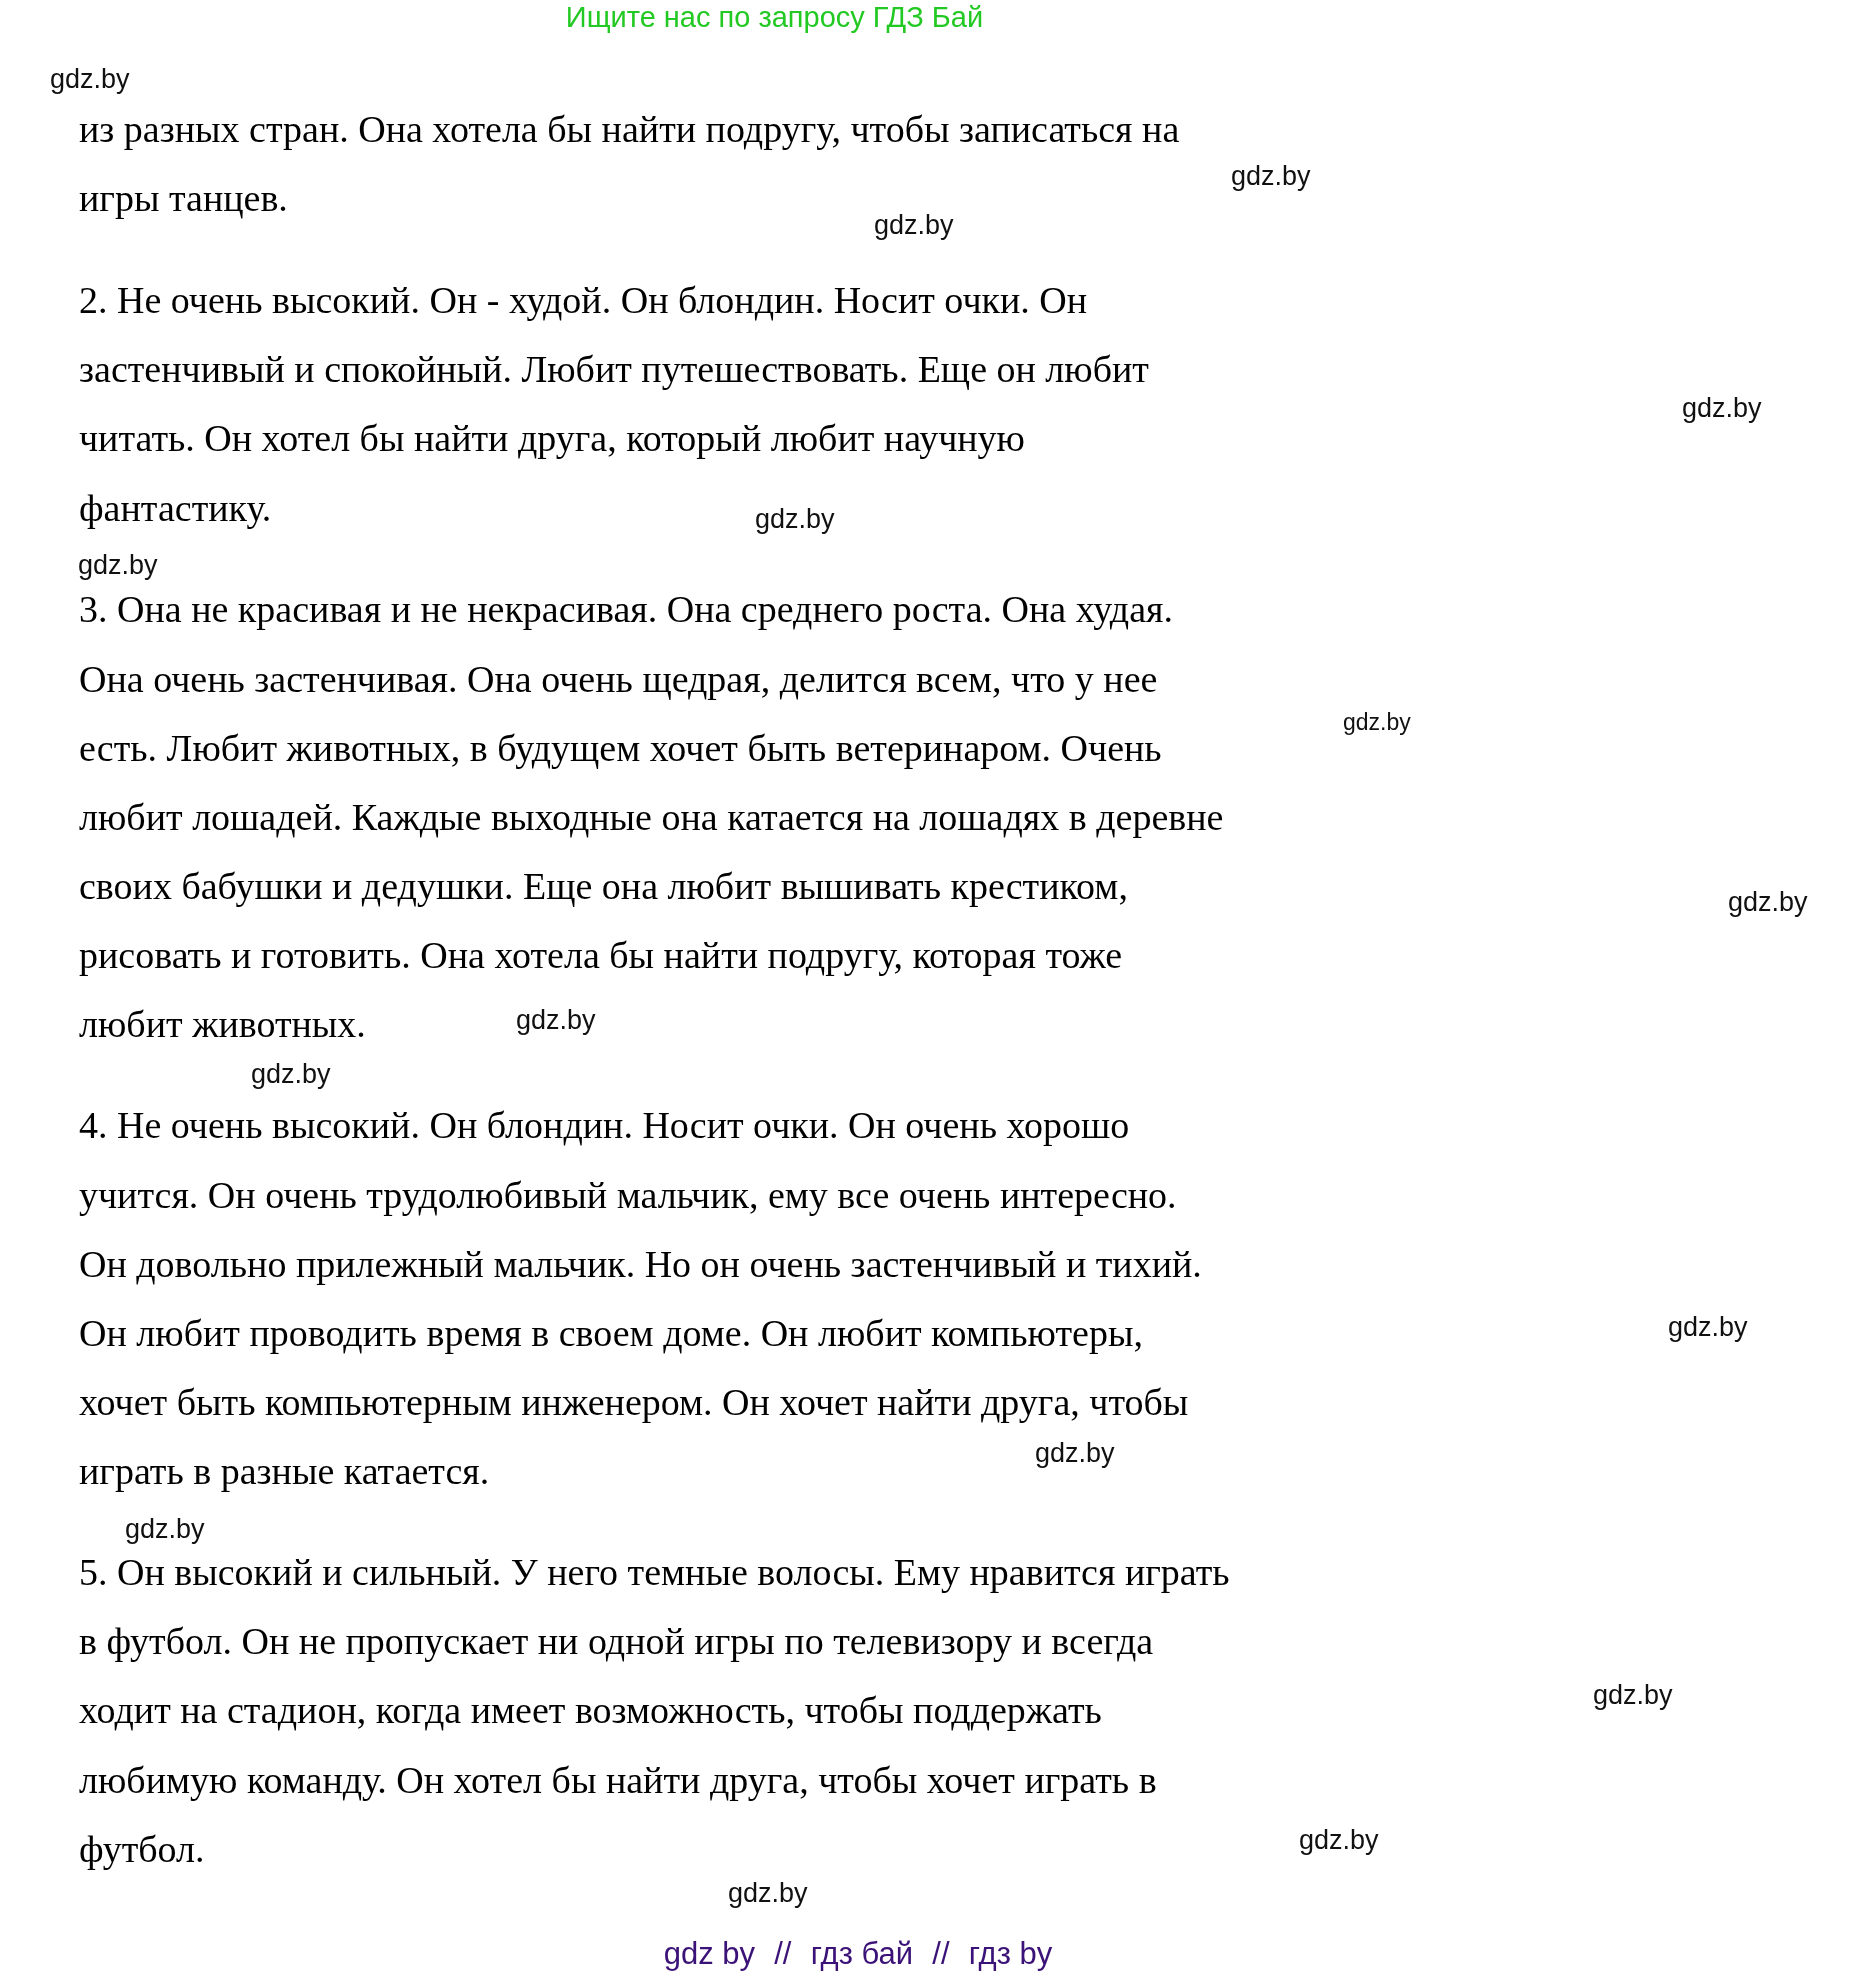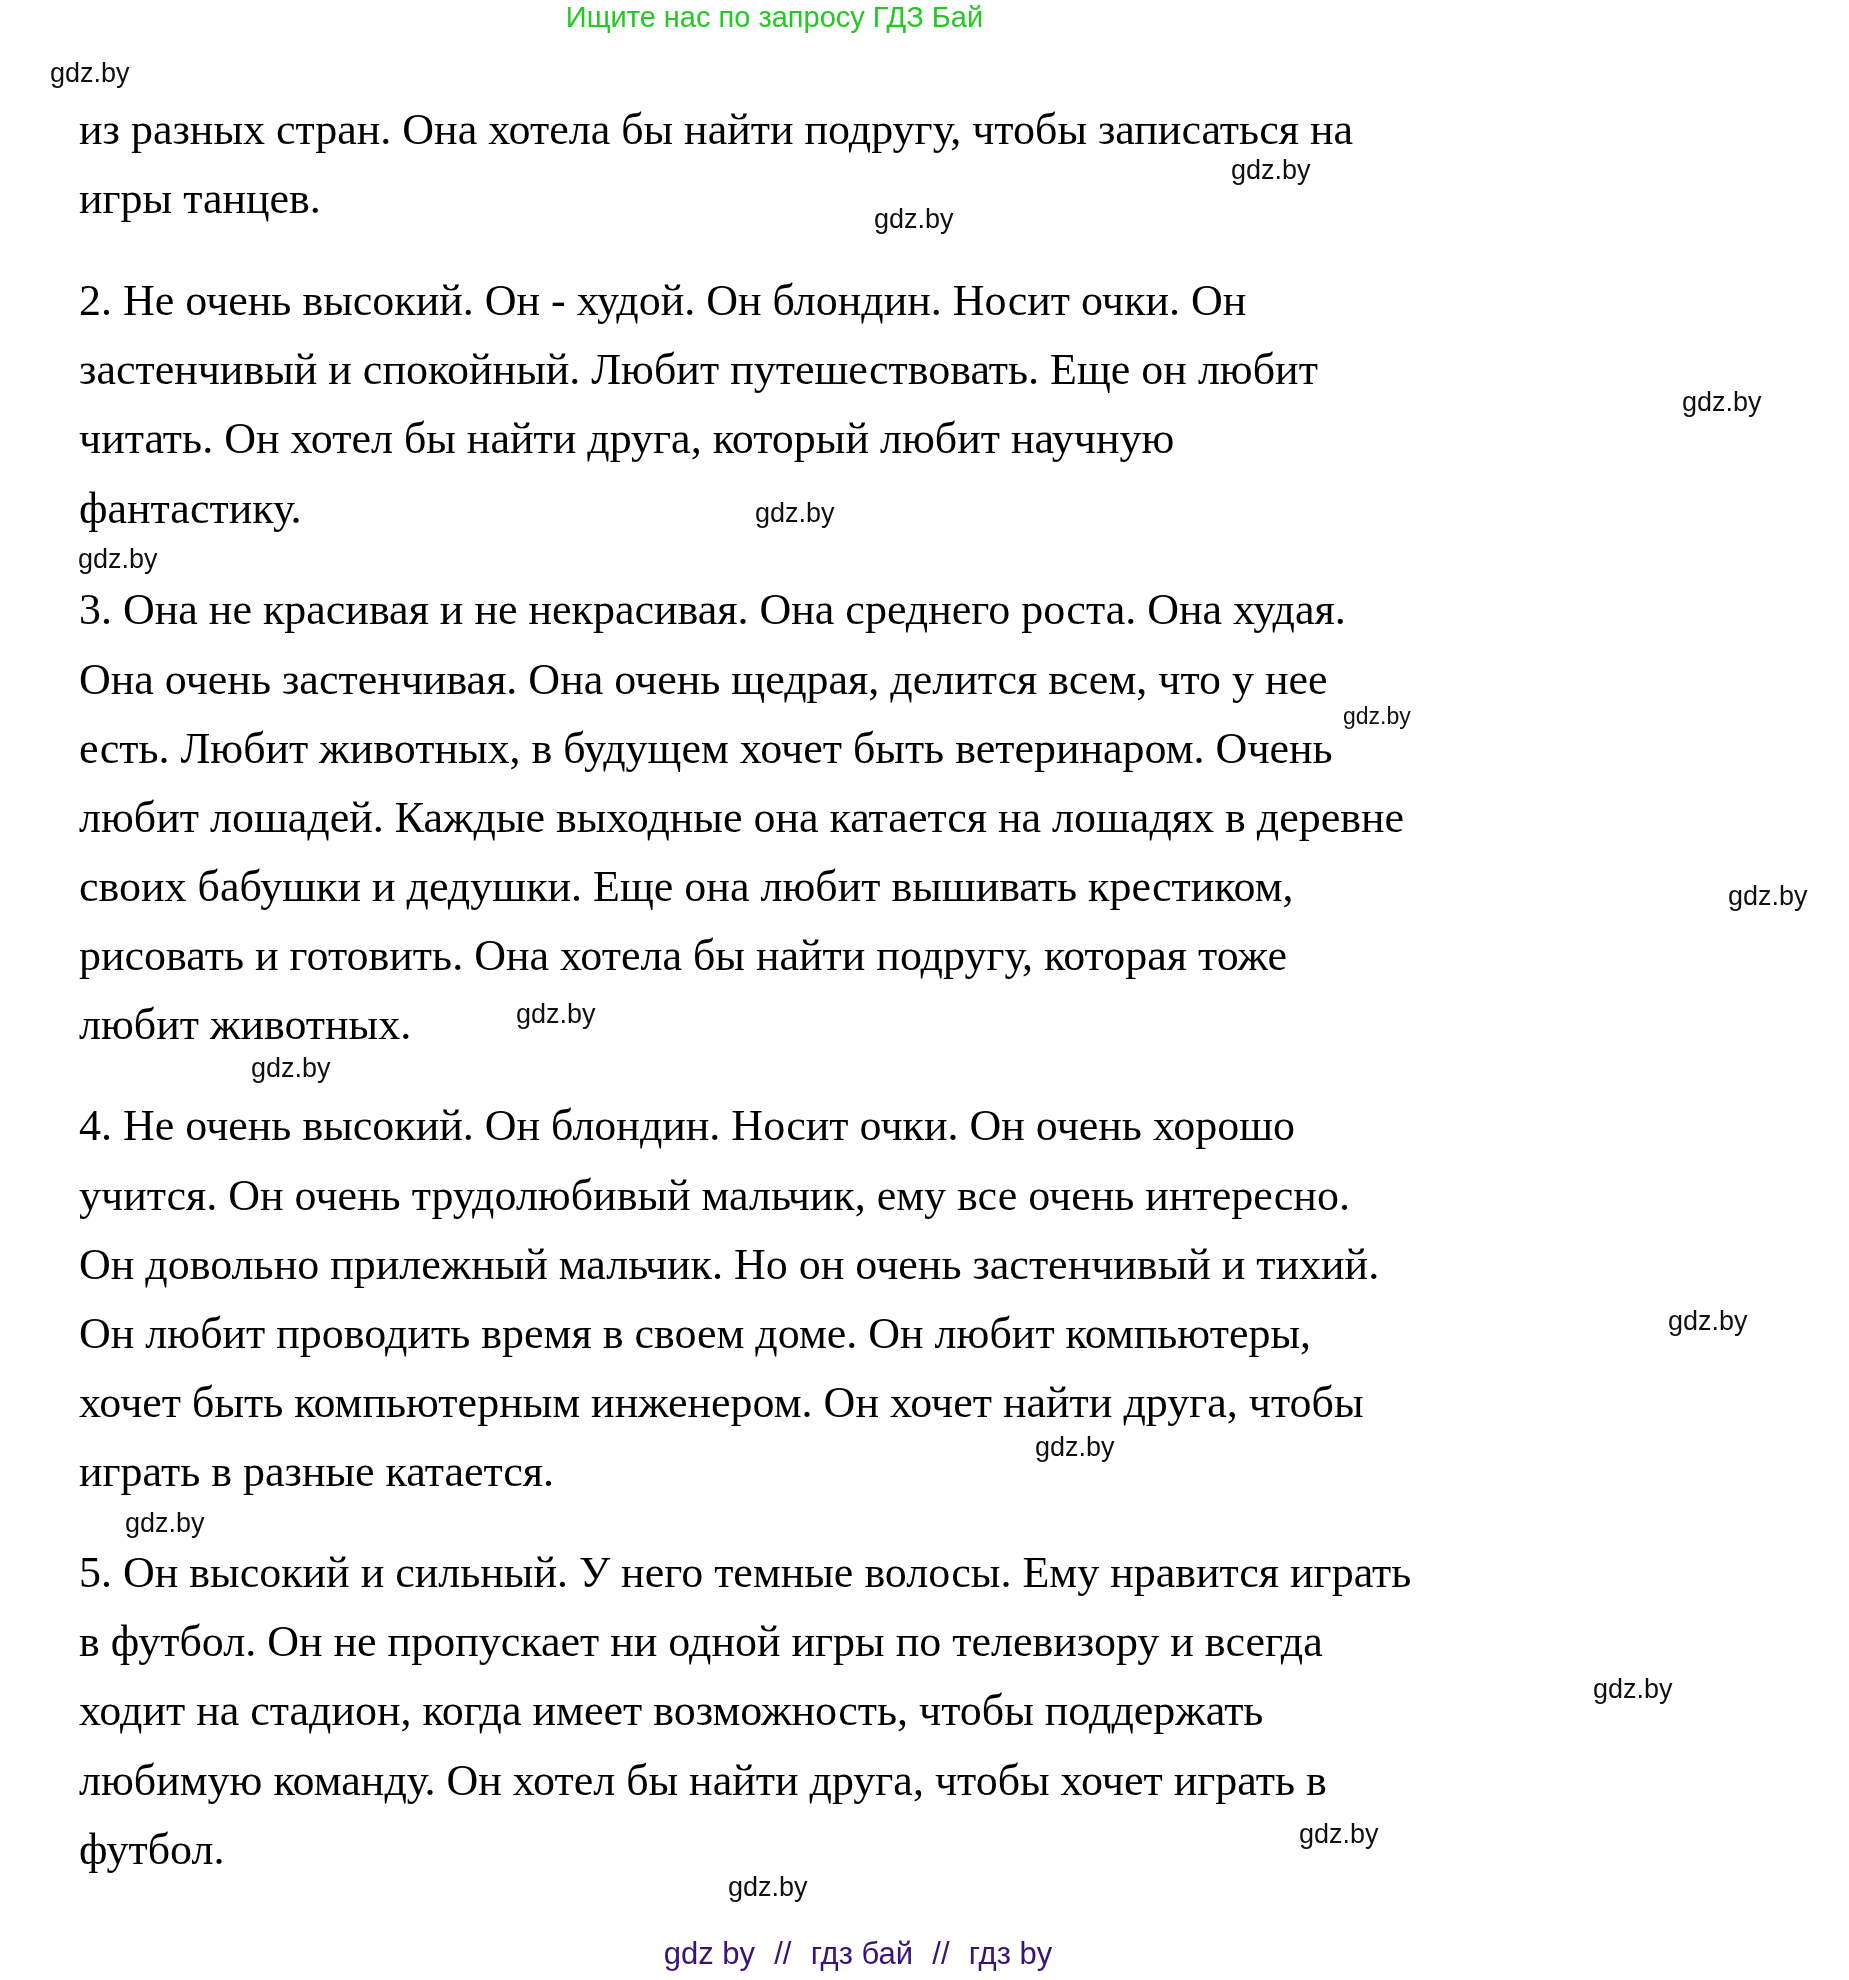--- a/index.html
+++ b/index.html
@@ -4,27 +4,28 @@
 <style>
   html, body { margin:0; padding:0; background:#ffffff; }
   body { width:1849px; height:1981px; position:relative; overflow:hidden; }
   .header {
     position:absolute; left:0; top:0; width:1549px; text-align:center;
     font-family:"Liberation Sans", sans-serif; font-size:29px; line-height:35px;
     color:#22c922;
   }
   .line {
     position:absolute; left:79px; white-space:nowrap;
-    font-family:"Liberation Serif", serif; font-size:44px; line-height:69px;
+    font-family:"Liberation Serif", serif; font-size:38px; line-height:69px;
     color:#000000;
   }
   .wm {
     position:absolute; white-space:nowrap;
     font-family:"Liberation Sans", sans-serif; font-size:27px; line-height:31px;
     color:#111111;
+    margin-top:6px;
   }
   .footer {
     position:absolute; left:0; top:1935px; width:1716px; text-align:center;
     font-family:"Liberation Sans", sans-serif; font-size:31px; line-height:38px;
     color:#3b1277;
   }
   .footer span { margin:0 9.6px; }
 </style>
 </head>
 <body>

